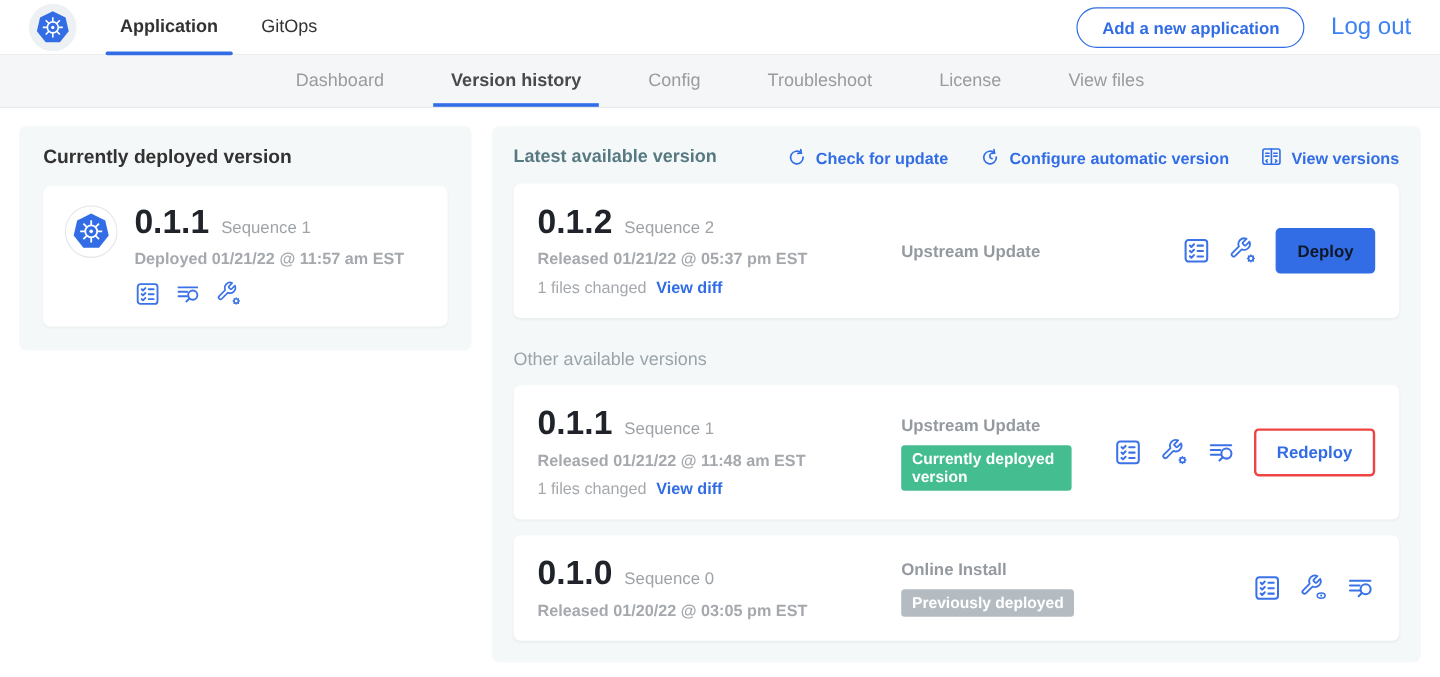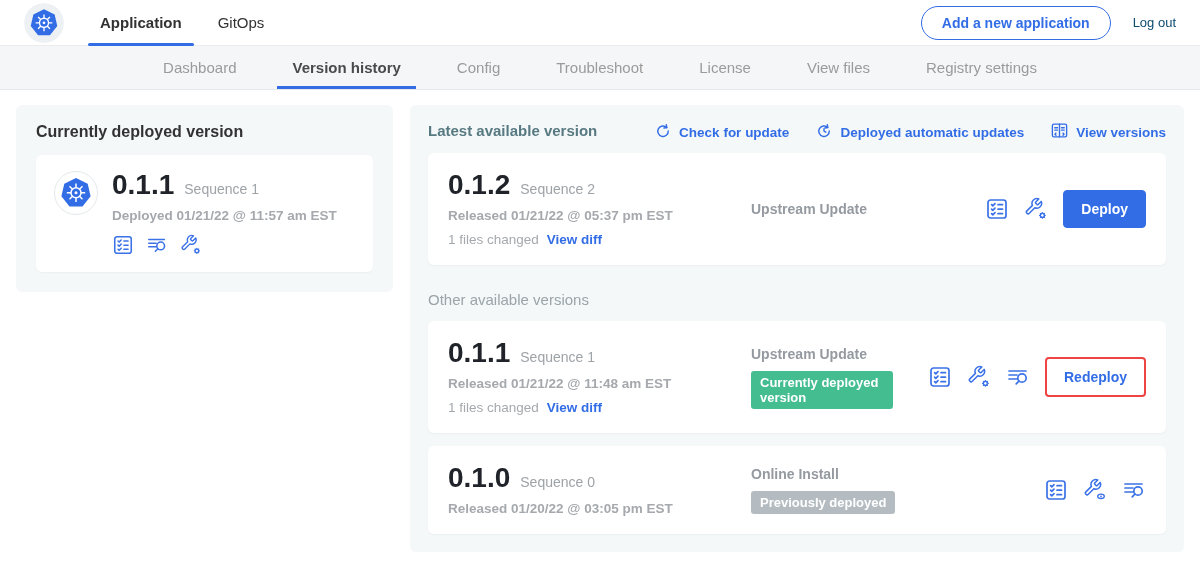--- a/index.html
+++ b/index.html
@@ -13,21 +13,21 @@
   .top-tabs { display: flex; height: 100%; margin-left: 18px; }
   .top-tab { display: flex; align-items: center; padding: 0 18px; font-size: 15px;
     color: #323232; position: relative; cursor: pointer; }
   .top-tab.active { font-weight: 700; }
   .top-tab.active::after { content: ""; position: absolute; left: 6px; right: 6px; bottom: -1px;
     height: 3px; background: #326de6; border-radius: 2px; }
   .topbar-right { margin-left: auto; display: flex; align-items: center; gap: 22px; }
   .add-app-btn { border: 1px solid #326de6; color: #326de6; background: #fff; font-weight: 700;
     font-size: 14px; padding: 8px 20px; border-radius: 17px; cursor: pointer;
     font-family: "Liberation Sans", sans-serif; }
-  .logout { font-size: 13px; color: #0c4a6e; cursor: pointer; }
+  .logout { font-size: 20px; color: #3b82f6; cursor: pointer; }
 
   
   .subnav { height: 44px; background: #f5f6f8; border-bottom: 1px solid #e7eaec;
     display: flex; justify-content: center; }
   .subnav-item { display: flex; align-items: center; padding: 0 15px; margin: 0 13px;
     font-size: 15px; color: #9b9b9b; position: relative; cursor: pointer; }
   .subnav-item.active { color: #4a4a4a; font-weight: 700; }
   .subnav-item.active::after { content: ""; position: absolute; left: 0; right: 0; bottom: 0;
     height: 3px; background: #326de6; }
 
@@ -64,21 +64,21 @@
   .view-diff { font-size: 13.5px; font-weight: 700; color: #326de6; text-decoration: none; cursor: pointer; }
   .vc-mid { flex: 1; padding-left: 18px; }
   .source-label { font-size: 14px; font-weight: 700; color: #949aa0; }
   .badge { display: inline-block; margin-top: 9px; padding: 4px 9px; border-radius: 3px;
     color: #fff; font-size: 13px; font-weight: 700; }
   .badge.green { background: #44be91; }
   .badge.gray { background: #b4bcc1; }
   .vc-right { display: flex; align-items: center; gap: 15px; flex: 0 0 auto; }
   .btn { font-family: "Liberation Sans", sans-serif; font-size: 14px; font-weight: 700;
     border-radius: 4px; padding: 10px 17px; cursor: pointer; }
-  .btn-primary { background: #326de6; border: 1px solid #326de6; color: #ffffff; }
+  .btn-primary { background: #326de6; border: 1px solid #326de6; color: #0f172a; }
   .btn-outline { background: #fff; border: 2px solid #ef4444; color: #326de6; }
 
   .other-title { font-size: 15px; color: #9aa4a9; font-weight: 400; margin: 26px 0 13px; }
   .version-card + .version-card { margin-top: 13px; }
 
   svg.ic { display: block; }
 </style>
 </head>
 <body>
 
@@ -111,21 +111,20 @@
   </div>
 </header>
 
 <nav class="subnav">
   <div class="subnav-item">Dashboard</div>
   <div class="subnav-item active">Version history</div>
   <div class="subnav-item">Config</div>
   <div class="subnav-item">Troubleshoot</div>
   <div class="subnav-item">License</div>
   <div class="subnav-item">View files</div>
-  <div class="subnav-item">Registry settings</div>
 </nav>
 
 <main class="content">
 
   <aside class="panel deployed-panel">
     <h2 class="deployed-title">Currently deployed version</h2>
     <div class="deployed-card">
       <div class="k8s-badge">
         <svg class="ic" viewBox="0 0 44 44" width="44" height="44">
           <circle cx="22" cy="22" r="21.5" fill="#fff" stroke="#e4e8eb" stroke-width="1"></circle>
@@ -208,21 +207,21 @@
           <span>Check for update</span>
         </span>
         <span class="action-link">
           <span>
             <svg class="ic" viewBox="0 0 24 24" width="18" height="18" fill="none" stroke="currentColor" stroke-width="1.9" stroke-linecap="round" stroke-linejoin="round">
               <path d="M17 7.4 A7 7 0 1 0 19 12"></path>
                 <polyline points="16.4 3.6 17 7.4 13.2 7.9"></polyline>
               <polyline points="12 9 12 12.3 14.4 13.6"></polyline>
             </svg>
           </span>
-          <span>Deployed automatic updates</span>
+          <span>Configure automatic version</span>
         </span>
         <span class="action-link">
           <span>
             <svg class="ic" viewBox="0 0 24 24" width="19" height="19" fill="none" stroke="currentColor" stroke-width="1.7" stroke-linecap="round" stroke-linejoin="round">
               <rect x="3" y="4" width="18" height="16" rx="2"></rect>
                 <line x1="12" y1="4" x2="12" y2="20"></line>
               <line x1="6" y1="8.5" x2="9.5" y2="8.5"></line>
                 <line x1="6" y1="11.5" x2="9.5" y2="11.5"></line>
               <line x1="14.5" y1="8.5" x2="18" y2="8.5"></line>
                 <line x1="14.5" y1="11.5" x2="18" y2="11.5"></line>

